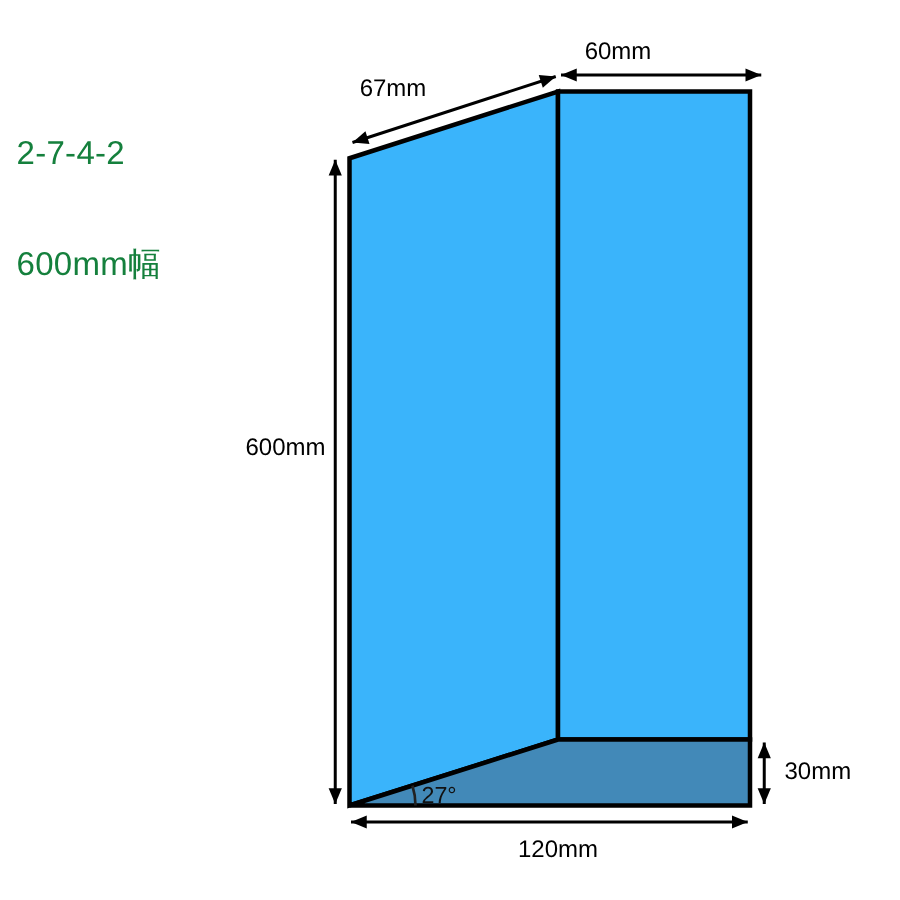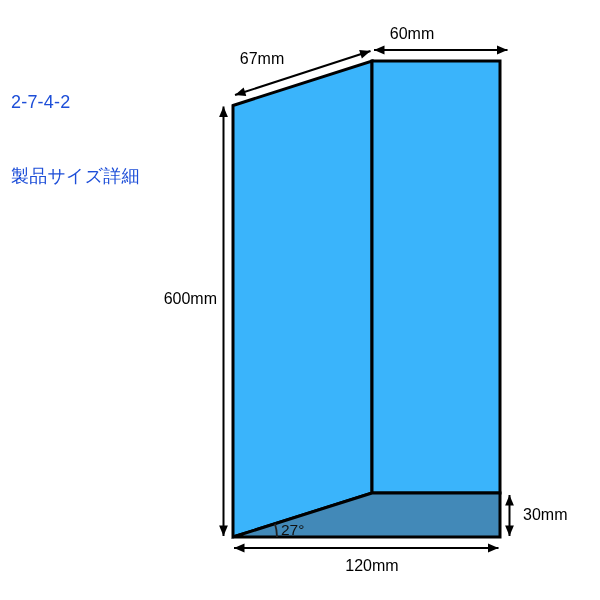--- a/index.html
+++ b/index.html
@@ -12,23 +12,23 @@
     width: 600px;
     height: 600px;
     background: #ffffff;
     overflow: hidden;
     font-family: "Liberation Sans", "DejaVu Sans", sans-serif;
   }
   .title-block {
     position: absolute;
     left: 11px;
     top: 41px;
-    font-size: 18px;
+    font-size: 22px;
     line-height: 24.5px;
-    color: #1d4ed8;
+    color: #15803d;
     letter-spacing: 0.2px;
     white-space: pre;
   }
   svg.diagram {
     position: absolute;
     left: 0;
     top: 0;
   }
   svg.diagram text {
     font-family: "Liberation Sans", "DejaVu Sans", sans-serif;
@@ -53,21 +53,21 @@
     stroke-width: 1.8;
   }
 </style>
 </head>
 <body>
 
 <div class="stage">
 
   <div class="title-block">
     <div>2-7-4-2</div>
-    <div>製品サイズ詳細</div>
+    <div>600mm幅</div>
   </div>
 
   <svg class="diagram" width="600" height="600" viewBox="0 0 600 600">
     <defs>
       <marker id="ah" viewBox="0 0 12 12" refX="11" refY="6" markerWidth="12" markerHeight="12" markerUnits="userSpaceOnUse" orient="auto-start-reverse">
         <path d="M0.5,1.6 L11,6 L0.5,10.4 Z" fill="#000000"></path>
       </marker>
     </defs>
 
     <g>

